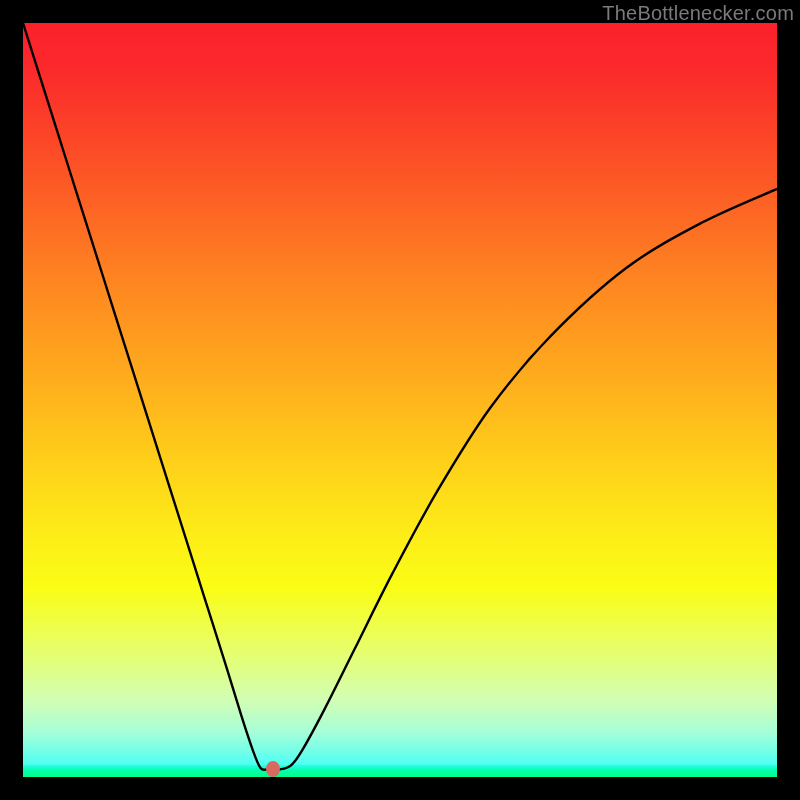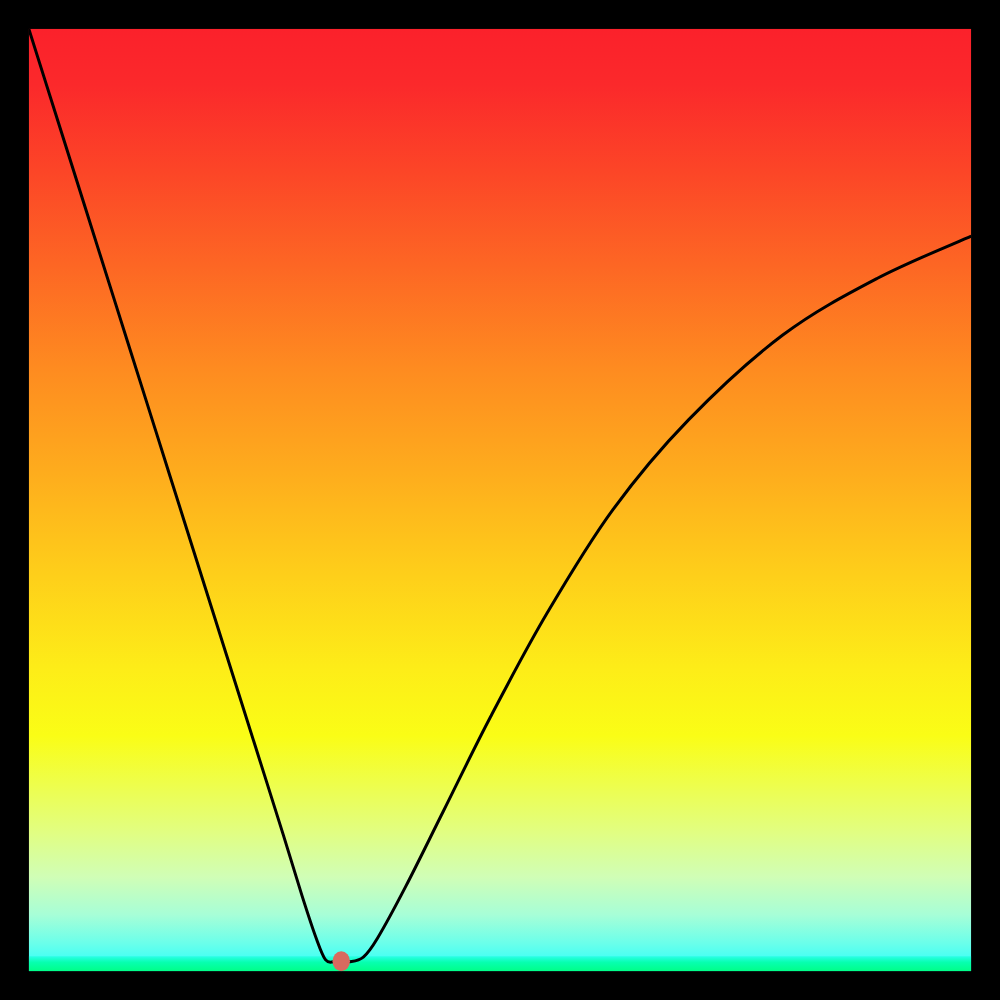--- a/index.html
+++ b/index.html
@@ -80,20 +80,21 @@
     background: #d86a5f;
     z-index: 6;
     transform: translate(-50%, -50%);
   }
 </style>
 </head>
 <body>
 
 <div class="frame">
 
+  <div class="watermark">TheBottlenecker.com</div>
 
   <div class="plot">
     <div class="gradient"></div>
     <div class="green-band"></div>
 
     <svg class="curve" viewBox="0 0 754 754" preserveAspectRatio="none">
       <path id="curve-path" d="M 0 0 C 3.77 11.94, 15.08 47.75, 22.62 71.63 C 30.16 95.51, 37.70 119.38, 45.24 143.26 C 52.78 167.14, 60.32 191.01, 67.86 214.89 C 75.40 238.77, 82.94 262.64, 90.48 286.52 C 98.02 310.40, 105.56 334.27, 113.10 358.15 C 120.64 382.03, 128.18 405.90, 135.72 429.78 C 143.26 453.66, 150.80 477.53, 158.34 501.41 C 165.88 525.29, 173.42 549.16, 180.96 573.04 C 188.50 596.92, 197.30 624.56, 203.58 644.67 C 209.86 664.78, 214.26 679.86, 218.66 693.68 C 223.06 707.50, 226.83 719.06, 229.97 727.61 C 233.11 736.16, 235.00 741.81, 237.51 744.95 C 240.02 748.09, 241.91 746.21, 245.05 746.46 C 248.19 746.71, 252.59 747.09, 256.36 746.46 C 260.13 745.83, 263.90 745.83, 267.67 742.69 C 271.44 739.55, 273.32 737.04, 278.98 727.61 C 284.64 718.18, 292.80 703.11, 301.60 686.14 C 310.40 669.17, 320.45 648.44, 331.76 625.82 C 343.07 603.20, 355.64 576.81, 369.46 550.42 C 383.28 524.03, 398.36 495.13, 414.70 467.48 C 431.04 439.83, 448.63 410.30, 467.48 384.54 C 486.33 358.78, 505.18 336.16, 527.80 312.91 C 550.42 289.66, 578.07 263.90, 603.20 245.05 C 628.33 226.20, 653.47 213.01, 678.60 199.81 C 703.73 186.62, 741.43 171.53, 754.00 165.88" fill="none" stroke="#000" stroke-width="2.4"></path>
     </svg>
 
     <div class="dot" id="min-dot" style="left: 250.328px; top: 746.46px;"></div>

